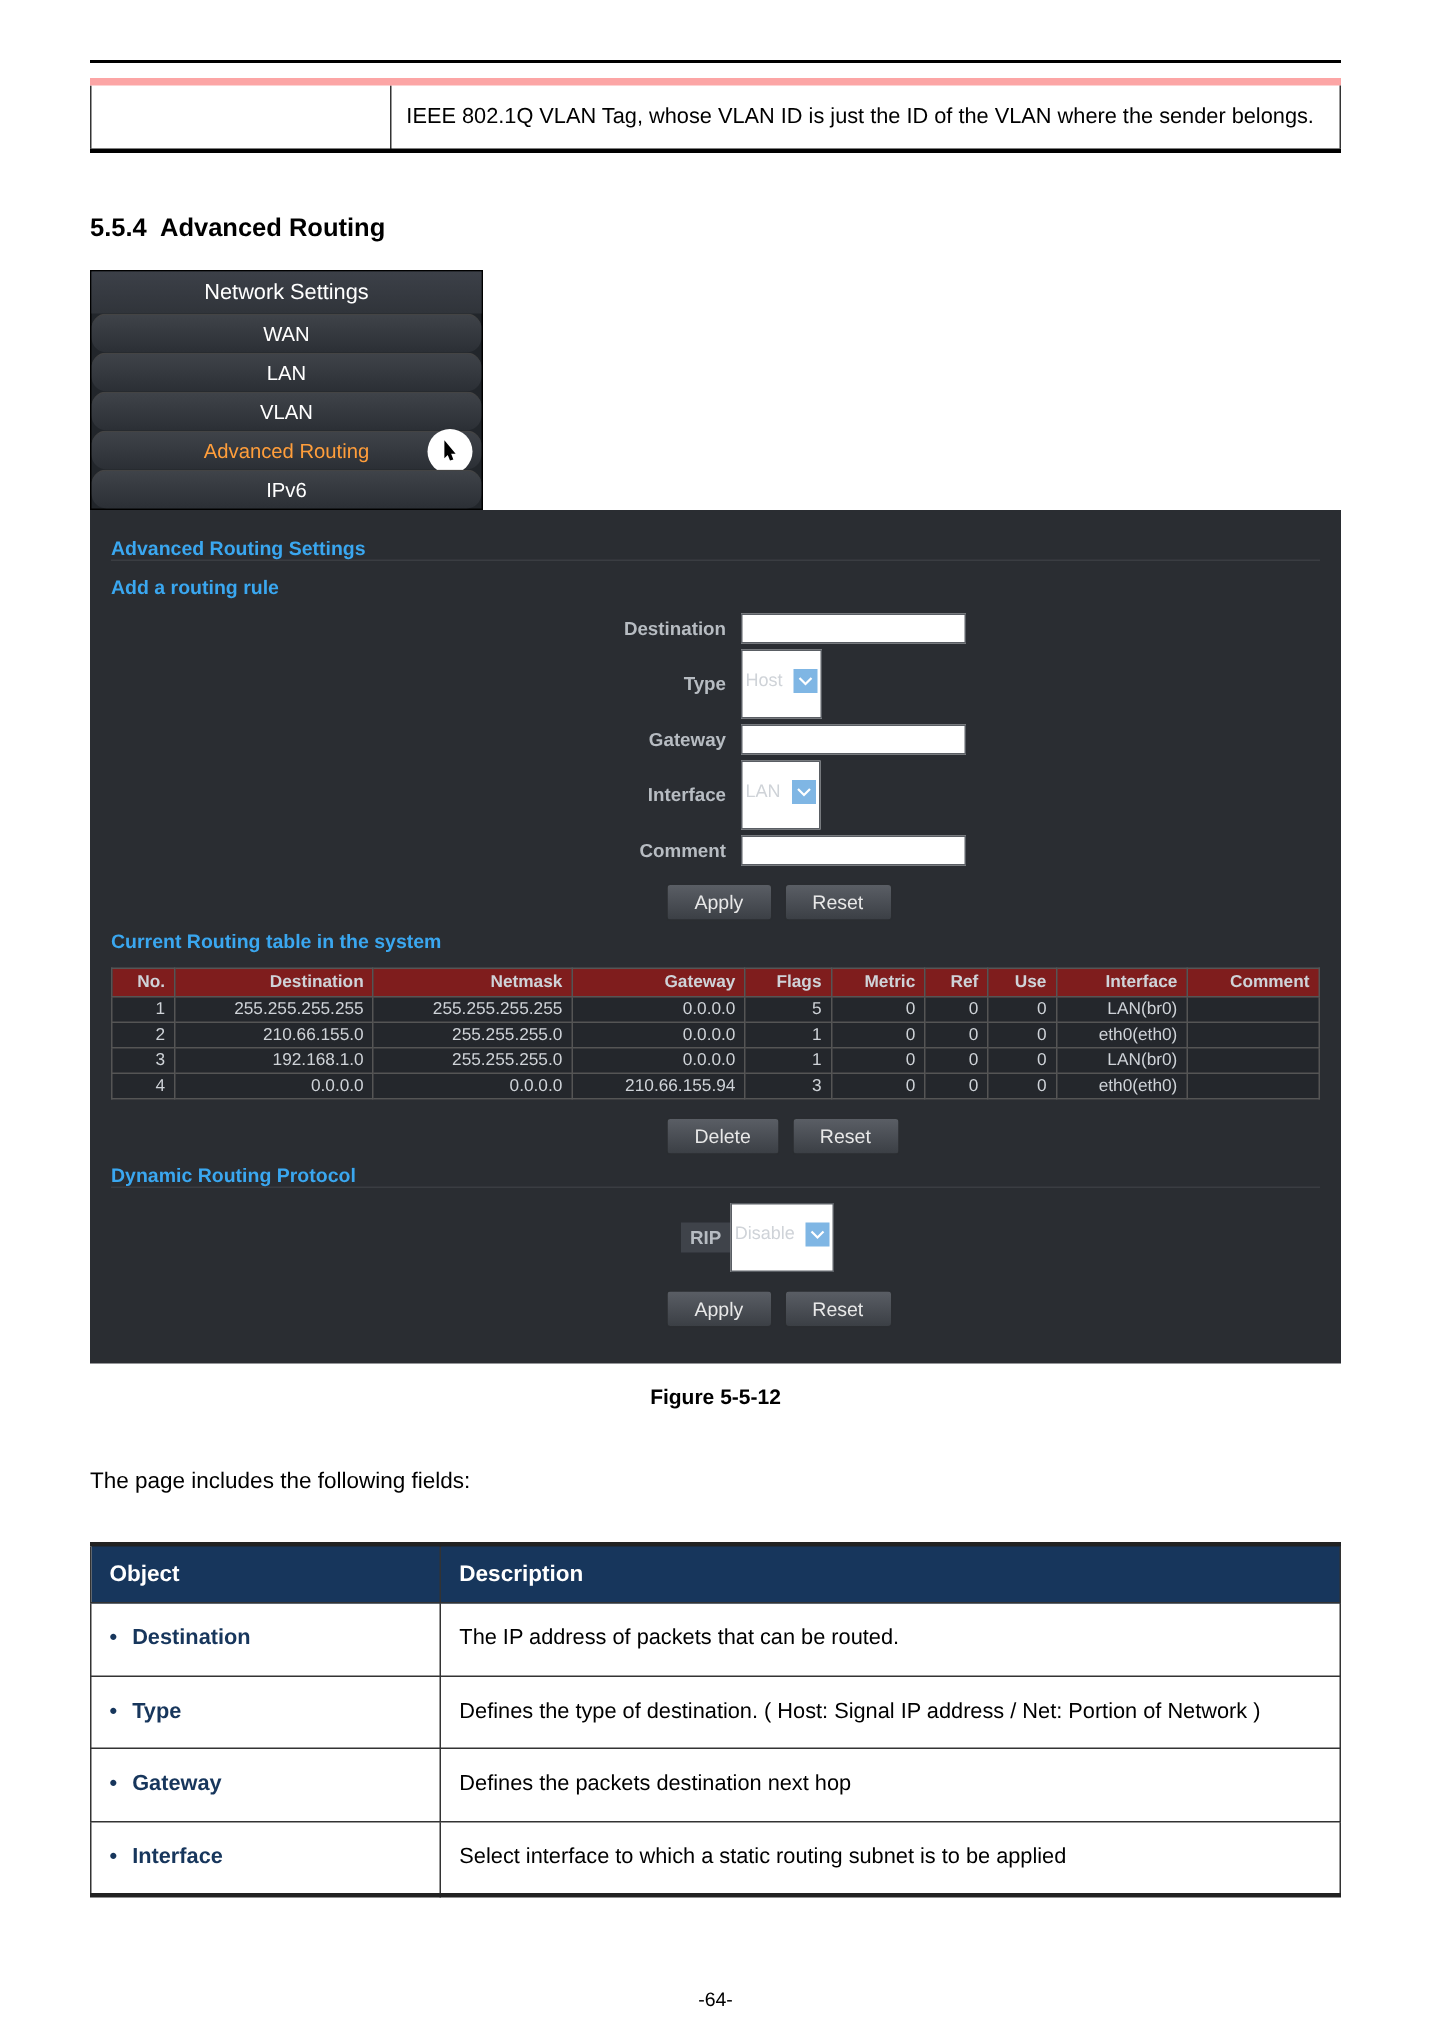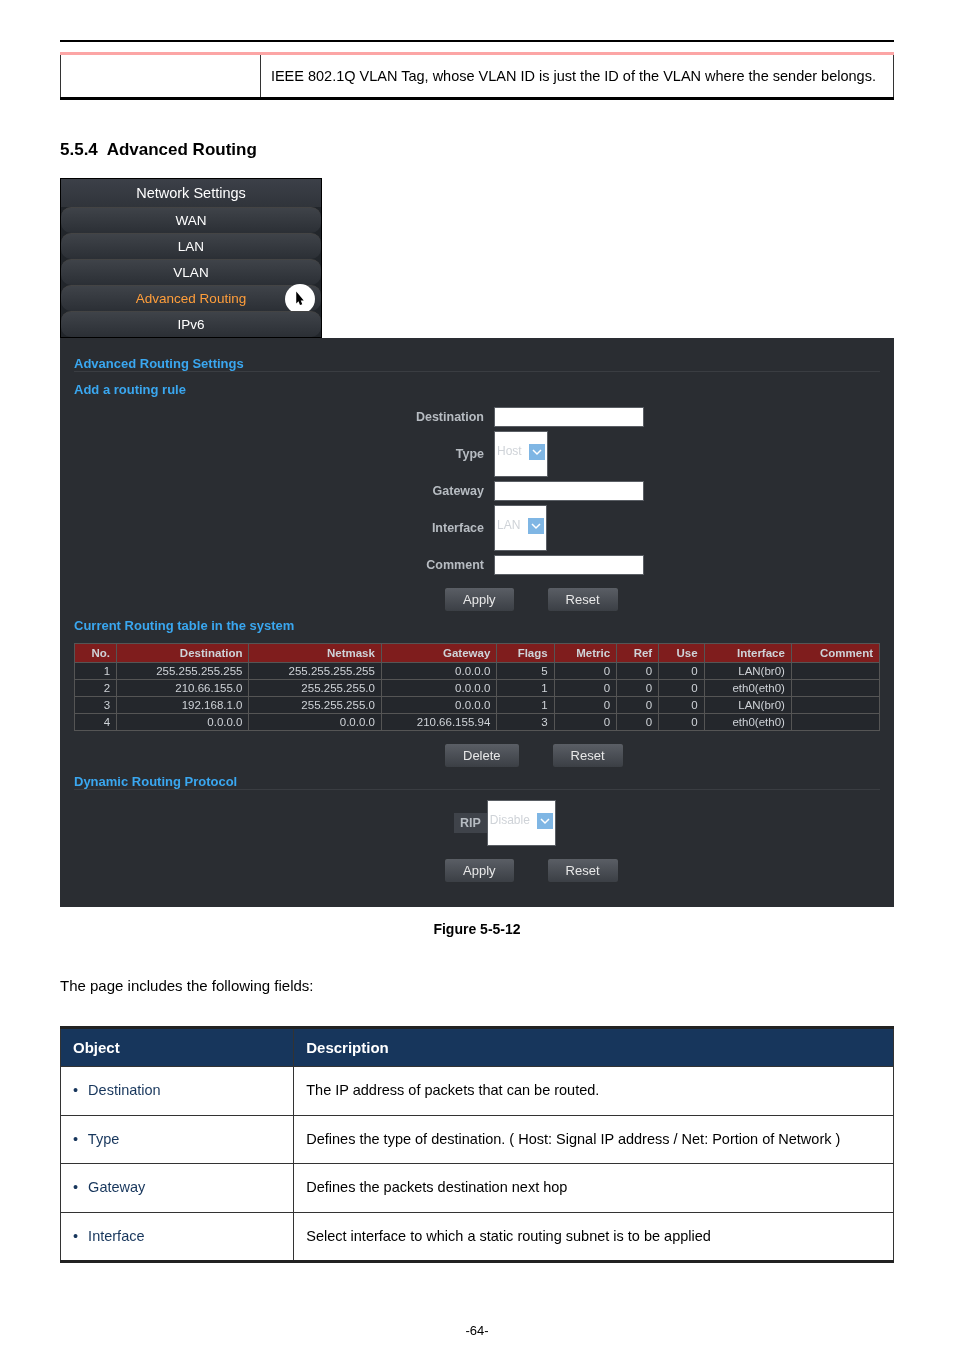--- a/index.html
+++ b/index.html
@@ -12,21 +12,21 @@
     width: 954px;
     box-sizing: border-box;
   }
   .top-rule {
     border-top: 2px solid #000;
     margin-bottom: 10px;
   }
   .vlan-table {
     width: 100%;
     border-collapse: collapse;
-    border-top: 3px solid #fca5a5;
+    border-top: 5px solid #fca5a5;
     border-bottom: 3px solid #000;
     margin-bottom: 40px;
   }
   .vlan-table td {
     border: 1px solid #333;
     padding: 8px 10px;
     line-height: 1.8;
     font-size: 14.5px;
   }
   .vlan-table td:first-child { width: 24%; }
@@ -115,21 +115,21 @@
   }
   .select-arrow {
     display: inline-flex;
     align-items: center;
     justify-content: center;
     background: #7fb6e4;
     width: 16px; height: 16px;
     margin-left: 4px;
     vertical-align: middle;
   }
-  .btn-row { display: flex; gap: 32px; margin: 12px 0 6px 370px; }
+  .btn-row { display: flex; gap: 8px; margin: 12px 0 6px 370px; }
   .btn {
     background: linear-gradient(#5a5e65,#3b3f45);
     color: #e8e8e8;
     border: 1px solid #2a2d31;
     border-radius: 3px;
     padding: 4px 18px;
     font-size: 13px;
   }
   table.routing {
     width: 100%;
@@ -176,21 +176,21 @@
   }
   .fields-table td {
     padding: 10px 12px;
     font-size: 14.5px;
     border: 1px solid #333;
     line-height: 1.9;
     vertical-align: middle;
   }
   .fields-table td.obj {
     color: #17365c;
-    font-weight: normal;
+    font-weight: bold;
     width: 28%;
   }
   .bullet { color: #17365c; margin-right: 6px; }
   .page-num { text-align: center; font-size: 13px; margin-top: 60px; }
   .svg-cursor { width: 18px; height: 18px; }
   .chevron { width:10px; height:10px; }
 </style>
 </head>
 <body>
 

